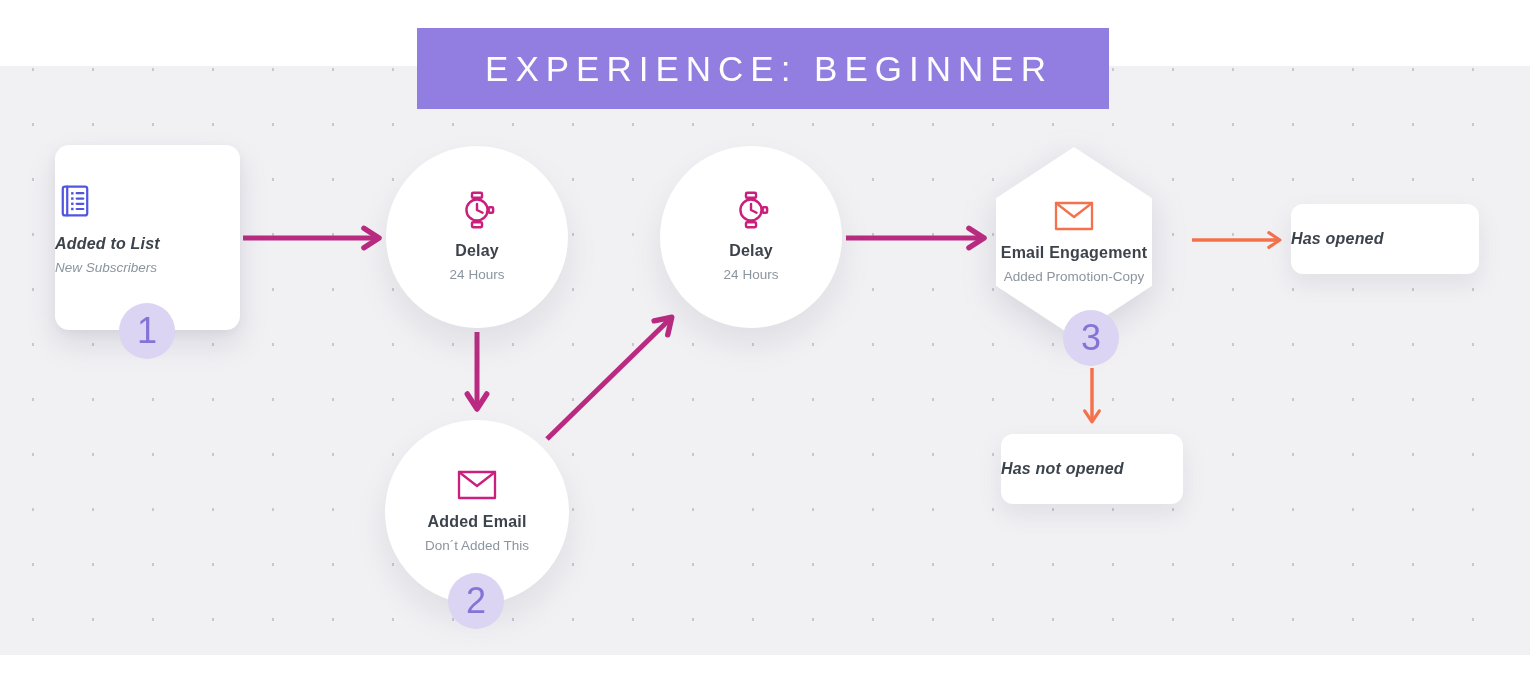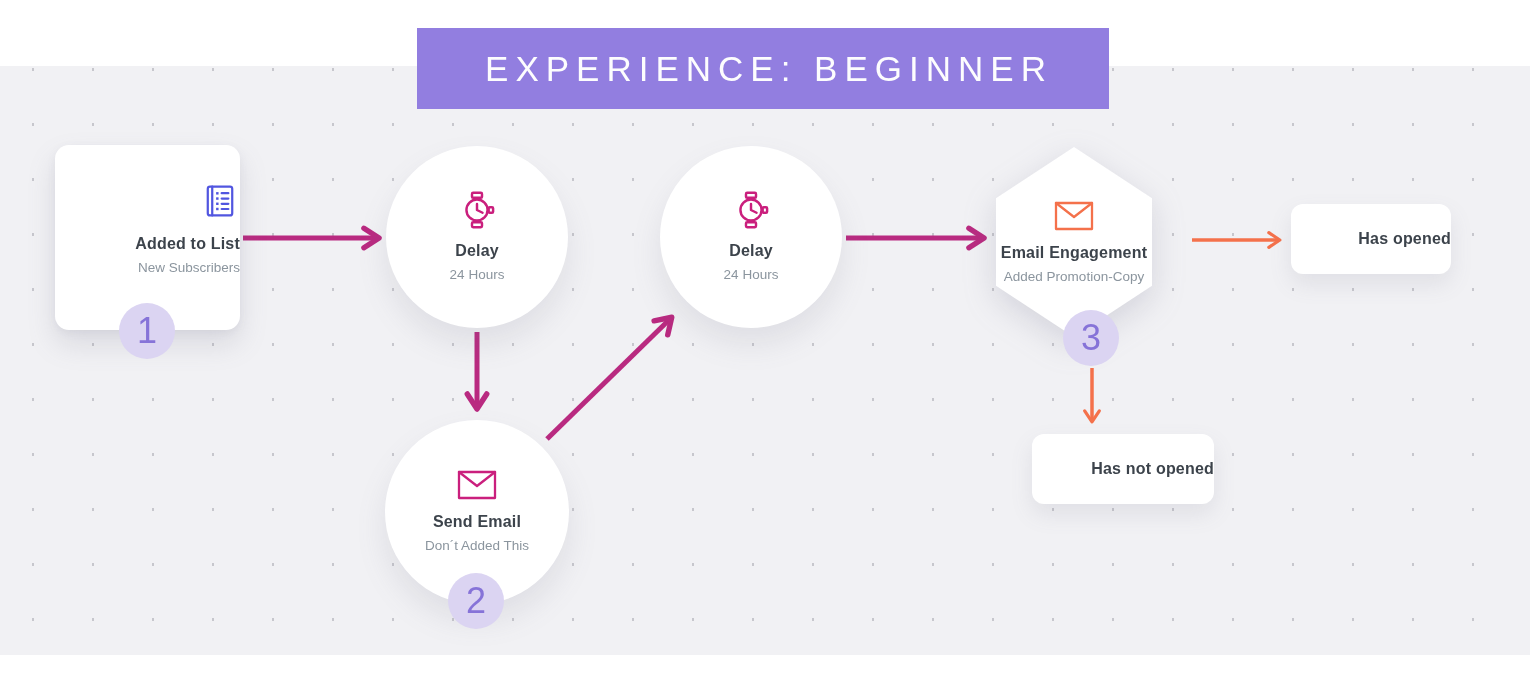--- a/index.html
+++ b/index.html
@@ -56,23 +56,24 @@
   
   .node-title { font-size: 16px; font-weight: 700; color: #3c434b; letter-spacing: .2px; }
   .node-sub   { font-size: 13.5px; color: #8b959e; margin-top: 6px; line-height: 1.3; }
 
   
   .card {
     position: absolute;
     background: #ffffff;
     border-radius: 14px;
     box-shadow: 0 14px 28px rgba(110,110,135,.18), 0 3px 8px rgba(110,110,135,.08);
-    display: flex; flex-direction: column; align-items: flex-end; justify-content: center;
+    display: flex; flex-direction: column; align-items: flex-start; justify-content: center;
     text-align: center;
     z-index: 3;
+    font-style: italic;
   }
   .card.trigger { left: 55px; top: 145px; width: 185px; height: 185px; padding-bottom: 18px; }
   .card.trigger .node-icon { margin-bottom: 14px; }
 
   
   .circle {
     position: absolute;
     width: 182px; height: 182px;
     border-radius: 50%;
     background: #ffffff;
@@ -104,22 +105,22 @@
   }
   .hexagon .node-icon { margin-bottom: 12px; }
   .hexagon .node-sub { width: 150px; }
 
   
   .card.outcome {
     height: 70px;
     border-radius: 12px;
     box-shadow: 0 10px 22px rgba(110,110,135,.13);
   }
-  .card.outcome.opened { left: 1291px; top: 204px; width: 160px; }
-  .card.outcome.not-opened { left: 1001px; top: 434px; width: 182px; margin-left: 31px; }
+  .card.outcome.opened { left: 1291px; top: 204px; width: 188px; }
+  .card.outcome.not-opened { left: 1001px; top: 434px; width: 182px; }
 
   
   .badge {
     position: absolute;
     width: 56px; height: 56px;
     border-radius: 50%;
     background: #dbd4f2;
     color: #8673d8;
     font-size: 36px;
     font-weight: 300;
@@ -188,21 +189,21 @@
     </svg>
     <div class="node-title">Delay</div>
     <div class="node-sub">24 Hours</div>
   </div>
 
   <div class="circle send-email">
     <svg class="node-icon" width="42" height="32" viewBox="0 0 42 32" fill="none" stroke="#ca1f7d" stroke-width="2.3" stroke-linecap="round" stroke-linejoin="round">
       <rect x="3" y="3" width="36" height="26"></rect>
       <polyline points="3,3 21,17 39,3"></polyline>
     </svg>
-    <div class="node-title">Send Email</div>
+    <div class="node-title">Added Email</div>
     <div class="node-sub">Don´t Added This</div>
   </div>
   <div class="badge b2">2</div>
 
   <div class="circle delay-2">
     <svg class="node-icon" width="40" height="40" viewBox="0 0 36 36" fill="none" stroke="#ca1f7d" stroke-width="2.2" stroke-linecap="round" stroke-linejoin="round">
       <rect x="13.5" y="2.5" width="9" height="4.5" rx="1"></rect>
       <rect x="13.5" y="29" width="9" height="4.5" rx="1"></rect>
       <circle cx="18" cy="18" r="9.5"></circle>
       <rect x="28.5" y="15.5" width="4" height="5" rx="1"></rect>

